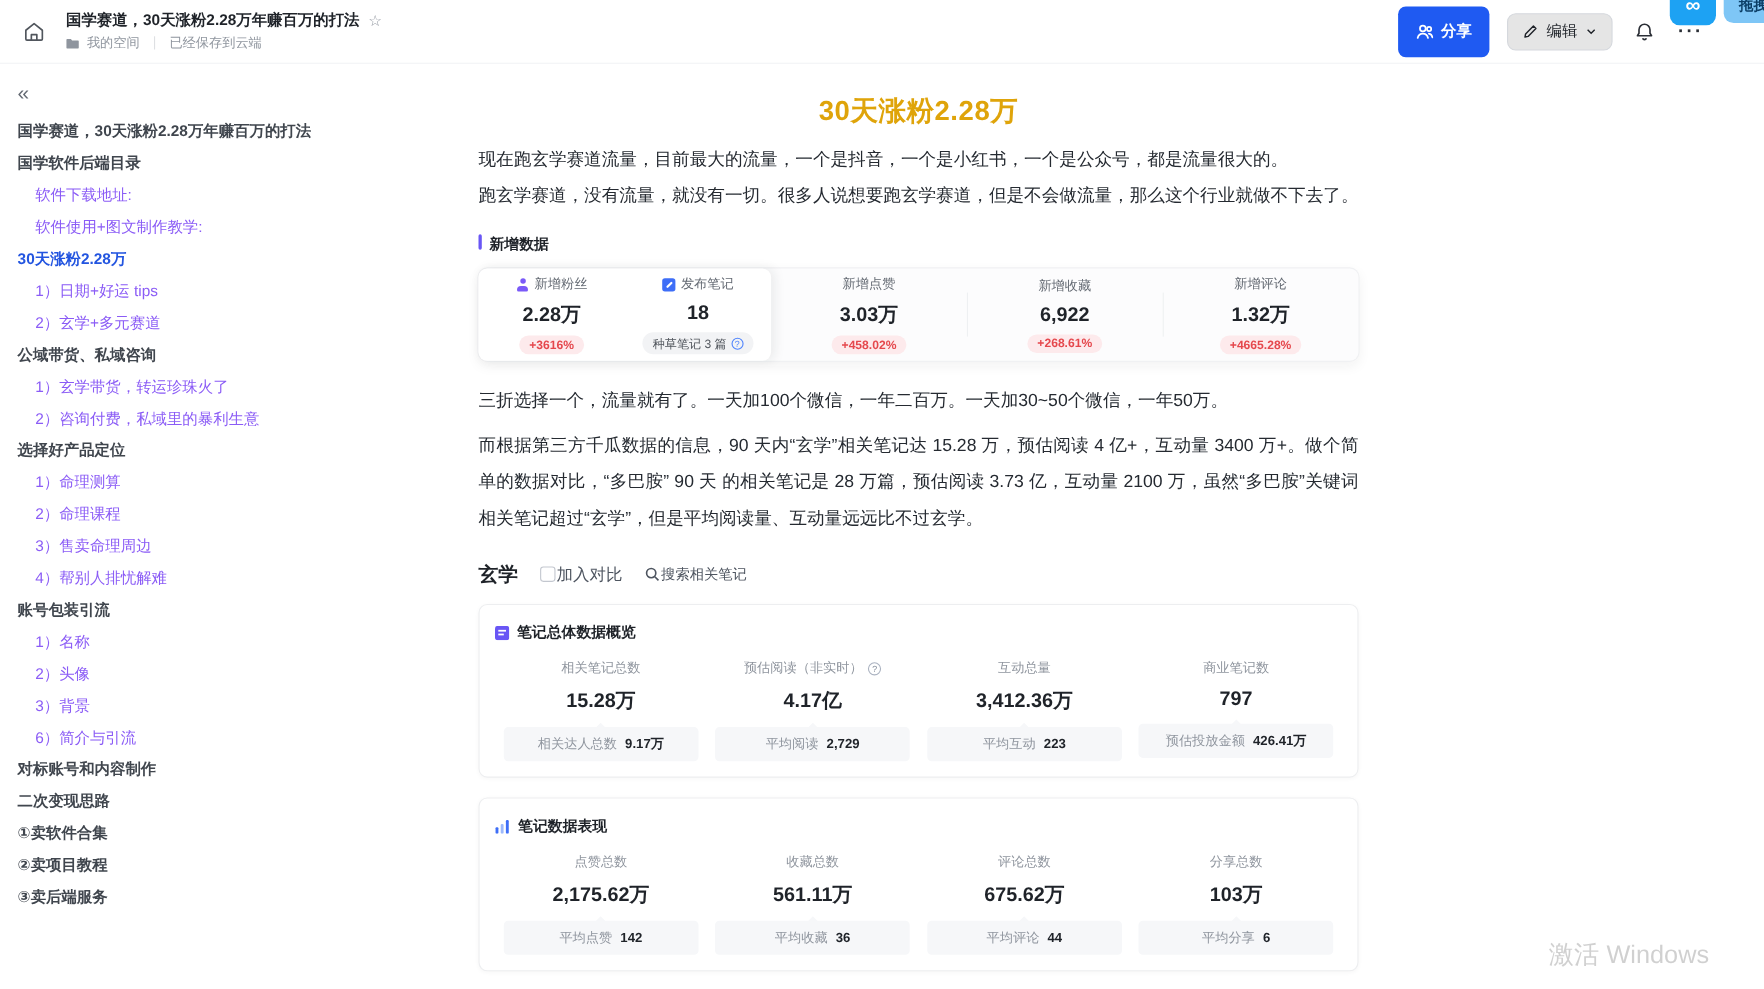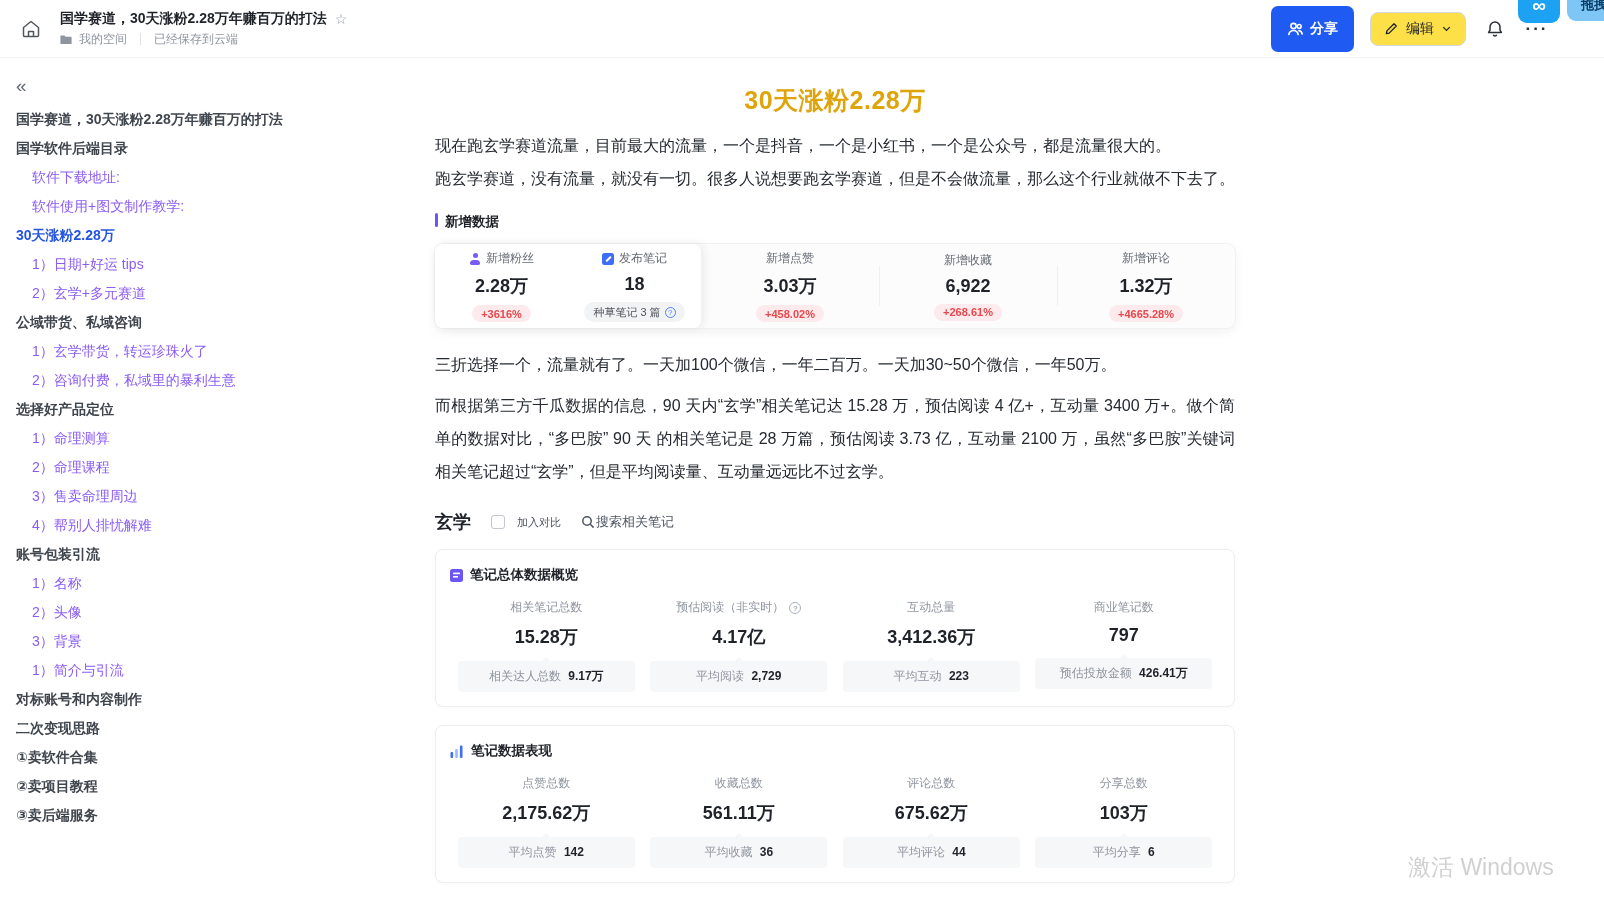--- a/index.html
+++ b/index.html
@@ -13,21 +13,21 @@
   .home-btn { width:26px; height:26px; display:flex; align-items:center; justify-content:center; cursor:pointer; }
   .title-block { display:flex; flex-direction:column; gap:3px; }
   .title-row { display:flex; align-items:center; gap:8px; }
   .doc-title { font-size:14px; font-weight:bold; color:#1f2329; }
   .star { font-size:14px; color:#8f959e; cursor:pointer; line-height:1; }
   .crumb-row { display:flex; align-items:center; gap:7px; font-size:12px; color:#8f959e; }
   .crumb-sep { width:1px; height:12px; background:#dee0e3; margin:0 6px; }
   .hdr-right { margin-left:auto; display:flex; align-items:center; gap:16px; padding-right:36px; }
   .btn-share { display:flex; align-items:center; gap:7px; background:#1f5af2; color:#fff;
     font-size:14px; font-weight:bold; border:none; border-radius:7px; height:46px; padding:0 16px; cursor:pointer; }
-  .btn-edit { display:flex; align-items:center; gap:7px; background:#fde047; color:#1f2329;
+  .btn-edit { display:flex; align-items:center; gap:7px; background:#e5e5e5; color:#1f2329;
     font-size:14px; border:1px solid #d5d8dd; border-radius:8px; height:34px; padding:0 13px; cursor:pointer;justify-content:space-between; }
   .icon-btn { background:none; border:none; cursor:pointer; display:flex; align-items:center; justify-content:center; width:26px; height:26px; }
   .more-glyph { font-size:17px; font-weight:bold; color:#2b2f36; letter-spacing:2px; }
 
   
   .assistant { position:absolute; top:-12px; right:-30px; display:flex; gap:7px; z-index:6; }
   .assistant-icon { width:42px; height:35px; background:#1da2f3; border-radius:9px; color:#fff;
     font-size:19px; font-weight:bold; display:flex; align-items:center; justify-content:center; cursor:pointer; }
   .assistant-pill { height:33px; background:#7ec6f6; border-radius:9px; color:#0b3e66; font-size:13px;
     font-weight:bold; display:flex; align-items:center; padding:0 14px; white-space:nowrap; cursor:pointer; }
@@ -72,21 +72,21 @@
   .stat-icon[data-icon] { display:inline-block; }
   .stat-icon[data-icon="user"]::before { content:""; position:absolute; top:0; left:3.5px; width:5px; height:5px; border-radius:50%; background:#7a5af8; }
   .stat-icon[data-icon="user"]::after { content:""; position:absolute; bottom:0; left:1px; width:10px; height:5px; border-radius:5px 5px 2px 2px; background:#7a5af8; }
   .stat-icon[data-icon="note"]::before { content:""; position:absolute; inset:0; background:#3e6ef7; border-radius:2.5px; }
   .stat-icon[data-icon="note"]::after { content:""; position:absolute; left:2.5px; top:5px; width:7px; height:1.8px; background:#fff;
     transform:rotate(-45deg); border-radius:1px; }
 
   
   .kw-bar { display:flex; align-items:center; gap:20px; margin-top:22px; }
   .kw-word { font-size:18px; font-weight:bold; color:#1f2329; }
-  .kw-check { display:flex; align-items:center; gap:12px; font-size:11px; color:#4e5560; cursor:pointer;justify-content:flex-end; }
+  .kw-check { display:flex; align-items:center; gap:1px; font-size:15px; color:#4e5560; cursor:pointer;justify-content:flex-end; }
   .checkbox { width:14px; height:14px; border:1.5px solid #c3c7cf; border-radius:3px; background:#fff; }
   .kw-search { display:flex; align-items:center; gap:1px; font-size:13px; color:#4e5560; cursor:pointer; }
 
   
   .data-card { margin-top:15px; border:1px solid #edeef0; border-radius:8px; background:#fff;
     padding:16px 14px 14px; box-shadow:0 1px 4px rgba(31,35,41,.03); }
   .card-head { display:flex; align-items:center; gap:7px; margin-bottom:15px; }
   .card-title { font-size:13.5px; font-weight:bold; color:#1f2329; }
   .card-cols { display:flex; }
   .ov-col { flex:1; display:flex; flex-direction:column; align-items:center; }
@@ -254,21 +254,21 @@
 
       <div class="toc-item indent">
         <span>2）头像</span>
       </div>
 
       <div class="toc-item indent">
         <span>3）背景</span>
       </div>
 
       <div class="toc-item indent">
-        <span>1）简介与引流</span>
+        <span>6）简介与引流</span>
       </div>
 
       <div class="toc-item bold">
         <span>对标账号和内容制作</span>
       </div>
 
       <div class="toc-item bold">
         <span>二次变现思路</span>
       </div>
 

